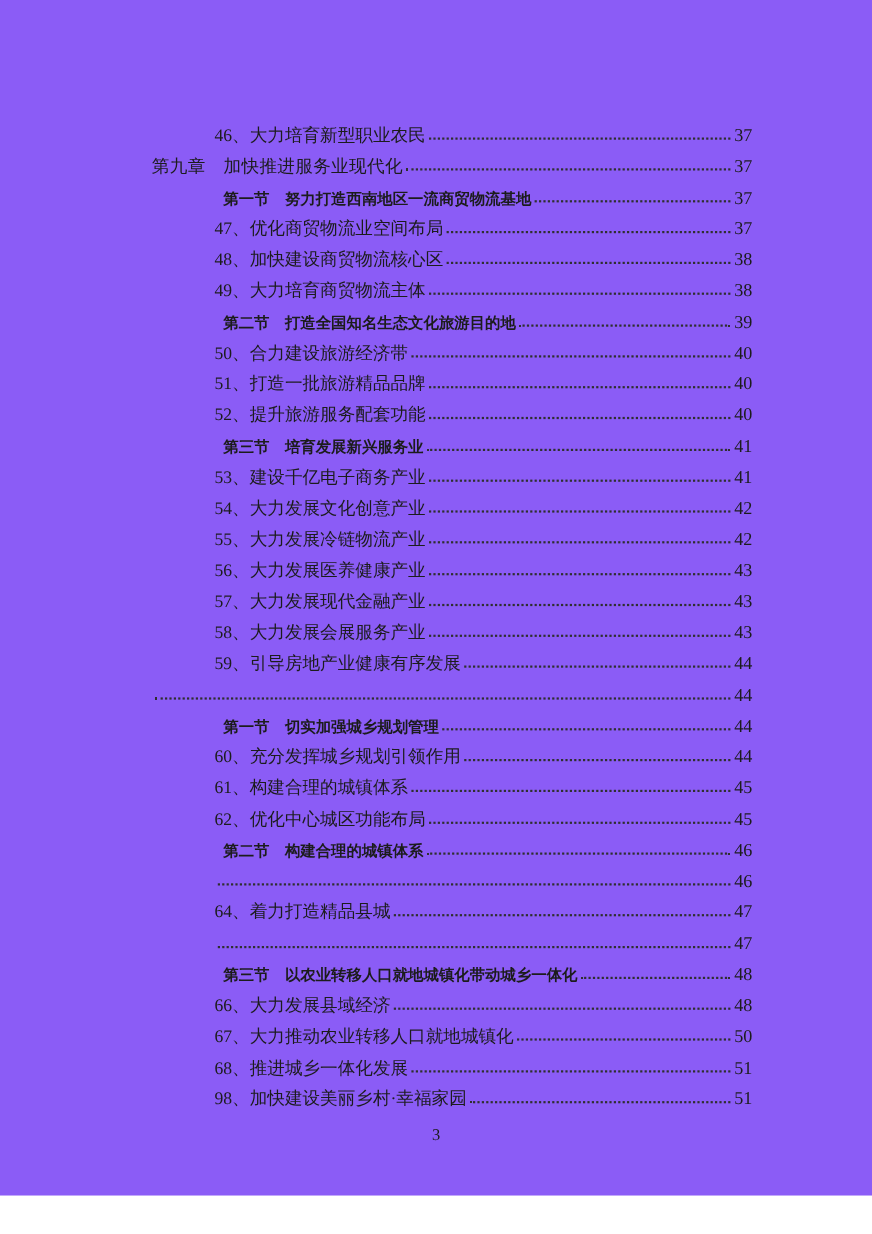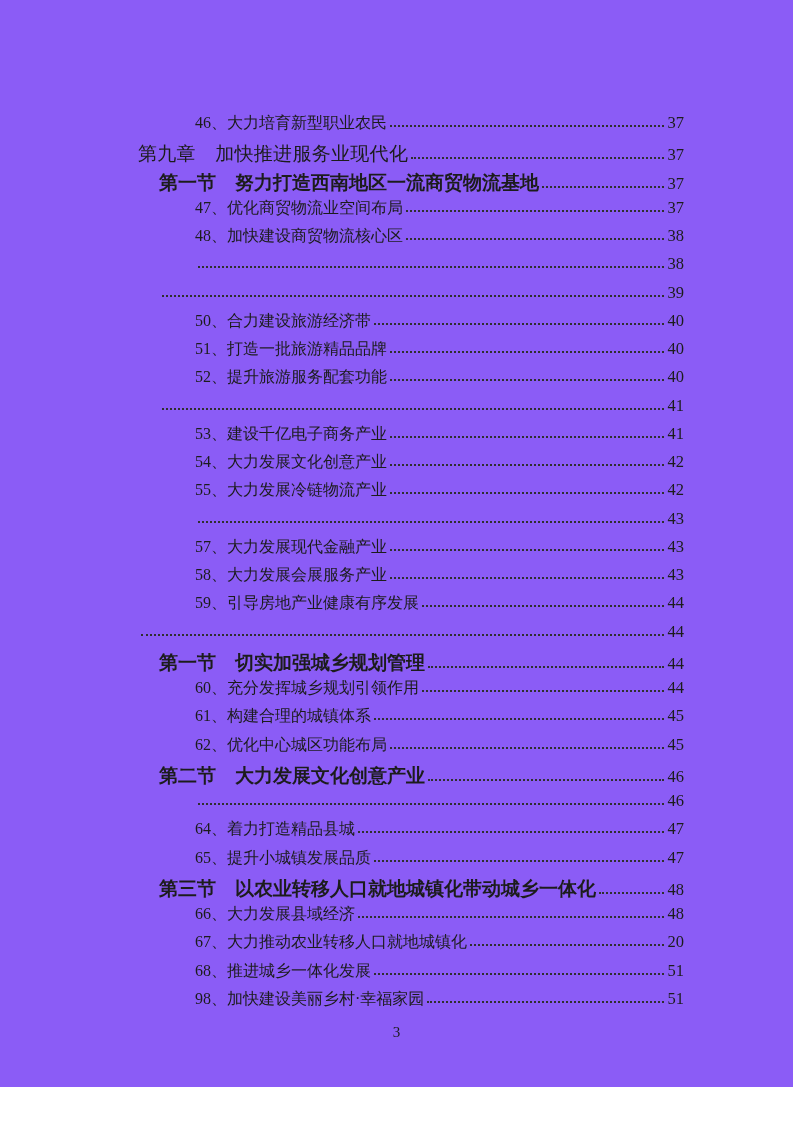--- a/index.html
+++ b/index.html
@@ -26,28 +26,29 @@
     height: 28.25px;
     color: #1c1c1c;
   }
   .row.section { padding-left: 21px; }
   .row.item    { padding-left: 57px; }
   .label {
     white-space: nowrap;
   }
   .row.chapter .label {
     font-family: "Liberation Sans", "DejaVu Sans", sans-serif;
-    font-size: 19px;
+    font-size: 16px;
     font-weight: 500;
     letter-spacing: 0.3px;
   }
   .row.section .label {
     font-family: "Liberation Serif", "DejaVu Serif", serif;
-    font-size: 19px;
+    font-size: 14px;
     font-weight: 700;
+    margin-left: 44px;
   }
   .row.item .label {
     font-family: "Liberation Serif", "DejaVu Serif", serif;
     font-size: 16px;
     font-weight: 400;
   }
   .leader {
     flex: 1 1 auto;
     min-width: 12px;
     border-bottom: 2px dotted #2f2f2f;
@@ -103,25 +104,27 @@
       <span class="page-num">37</span>
     </div>
 
     <div class="row item">
       <span class="label">48、加快建设商贸物流核心区</span>
       <span class="leader"></span>
       <span class="page-num">38</span>
     </div>
 
     <div class="row item">
+      <span class="label">49、大力培育商贸物流主体</span>
       <span class="leader"></span>
       <span class="page-num">38</span>
     </div>
 
     <div class="row section">
+      <span class="label">第二节　打造全国知名生态文化旅游目的地</span>
       <span class="leader"></span>
       <span class="page-num">39</span>
     </div>
 
     <div class="row item">
       <span class="label">50、合力建设旅游经济带</span>
       <span class="leader"></span>
       <span class="page-num">40</span>
     </div>
 
@@ -131,20 +134,21 @@
       <span class="page-num">40</span>
     </div>
 
     <div class="row item">
       <span class="label">52、提升旅游服务配套功能</span>
       <span class="leader"></span>
       <span class="page-num">40</span>
     </div>
 
     <div class="row section">
+      <span class="label">第三节　培育发展新兴服务业</span>
       <span class="leader"></span>
       <span class="page-num">41</span>
     </div>
 
     <div class="row item">
       <span class="label">53、建设千亿电子商务产业</span>
       <span class="leader"></span>
       <span class="page-num">41</span>
     </div>
 
@@ -154,20 +158,21 @@
       <span class="page-num">42</span>
     </div>
 
     <div class="row item">
       <span class="label">55、大力发展冷链物流产业</span>
       <span class="leader"></span>
       <span class="page-num">42</span>
     </div>
 
     <div class="row item">
+      <span class="label">56、大力发展医养健康产业</span>
       <span class="leader"></span>
       <span class="page-num">43</span>
     </div>
 
     <div class="row item">
       <span class="label">57、大力发展现代金融产业</span>
       <span class="leader"></span>
       <span class="page-num">43</span>
     </div>
 
@@ -206,58 +211,57 @@
       <span class="page-num">45</span>
     </div>
 
     <div class="row item">
       <span class="label">62、优化中心城区功能布局</span>
       <span class="leader"></span>
       <span class="page-num">45</span>
     </div>
 
     <div class="row section">
-      <span class="label">第二节　大力发展文化创意产业</span>
+      <span class="label">第二节　构建合理的城镇体系</span>
       <span class="leader"></span>
       <span class="page-num">46</span>
     </div>
 
     <div class="row item">
       <span class="leader"></span>
       <span class="page-num">46</span>
     </div>
 
     <div class="row item">
       <span class="label">64、着力打造精品县城</span>
       <span class="leader"></span>
       <span class="page-num">47</span>
     </div>
 
     <div class="row item">
-      <span class="label">65、提升小城镇发展品质</span>
       <span class="leader"></span>
       <span class="page-num">47</span>
     </div>
 
     <div class="row section">
       <span class="label">第三节　以农业转移人口就地城镇化带动城乡一体化</span>
       <span class="leader"></span>
       <span class="page-num">48</span>
     </div>
 
     <div class="row item">
       <span class="label">66、大力发展县域经济</span>
       <span class="leader"></span>
       <span class="page-num">48</span>
     </div>
 
     <div class="row item">
       <span class="label">67、大力推动农业转移人口就地城镇化</span>
       <span class="leader"></span>
-      <span class="page-num">20</span>
+      <span class="page-num">50</span>
     </div>
 
     <div class="row item">
       <span class="label">68、推进城乡一体化发展</span>
       <span class="leader"></span>
       <span class="page-num">51</span>
     </div>
 
     <div class="row item">
       <span class="label">98、加快建设美丽乡村·幸福家园</span>

